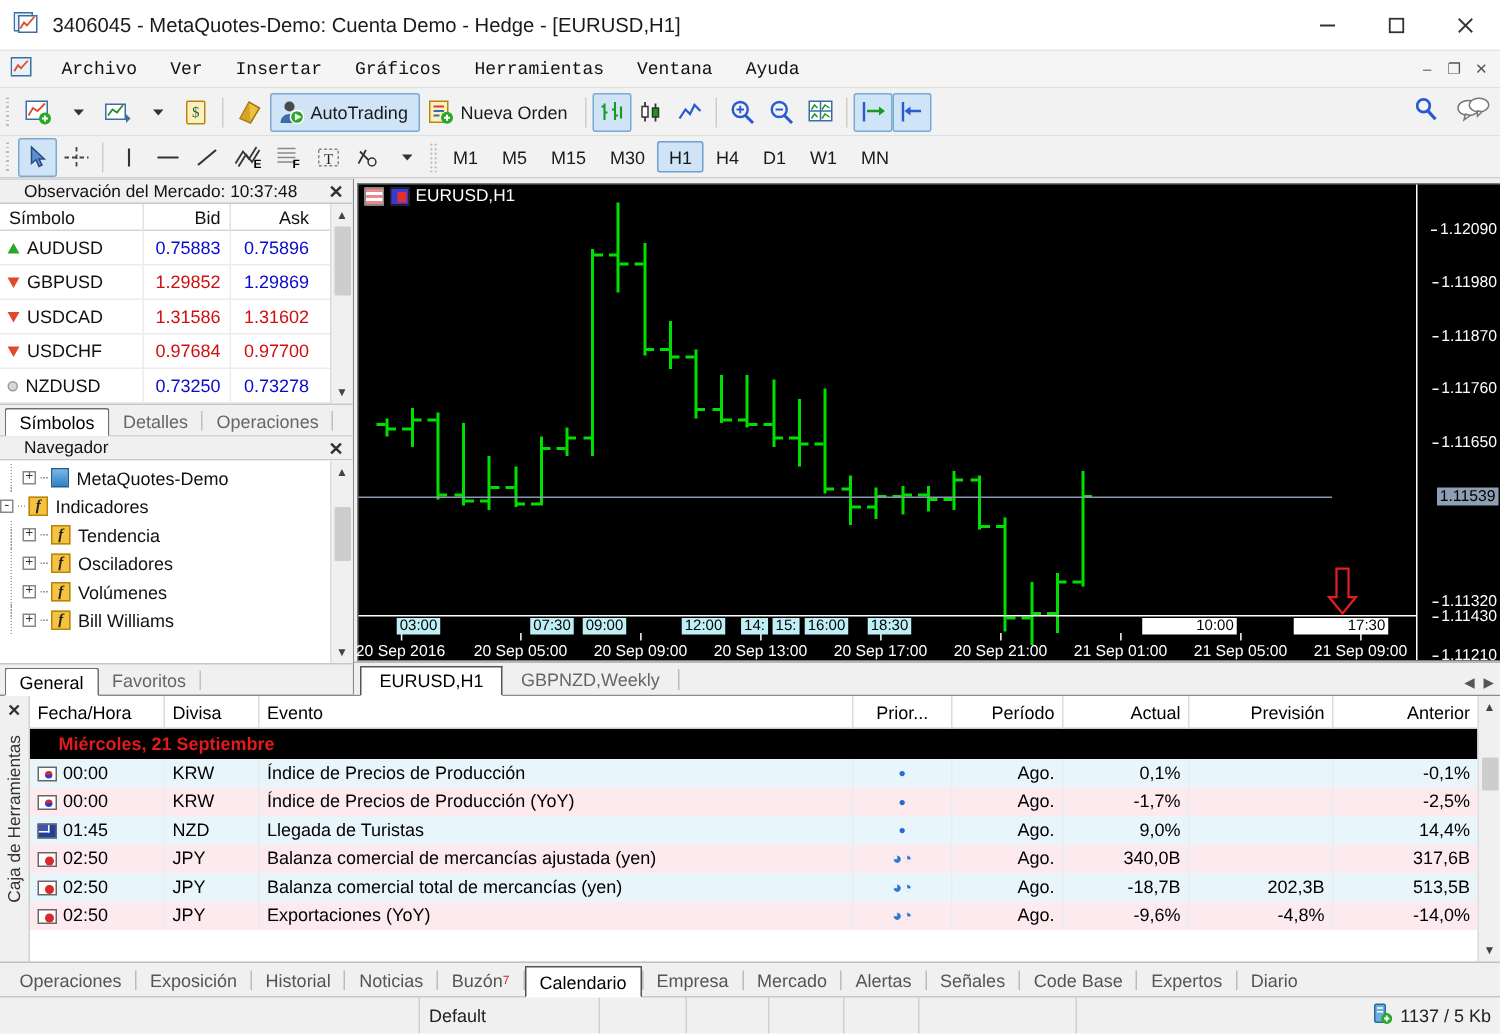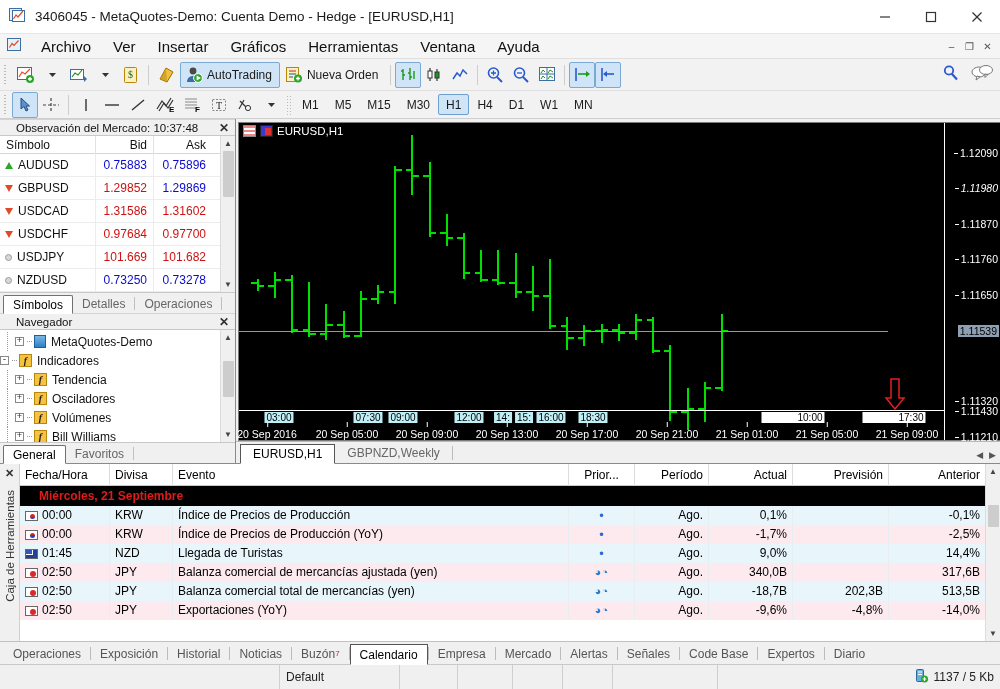--- a/index.html
+++ b/index.html
@@ -22,21 +22,21 @@
   .titlebar .ttext { font-size: 13.5px; color: #1a1a1a; flex: 1; }
   .winbtns { display: flex; height: 34px; }
   .winbtn { width: 46px; height: 34px; display: flex; align-items: center; justify-content: center; }
 
   
   .menubar {
     height: 25px; background: #f5f5f5; display: flex; align-items: center;
     border-bottom: 1px solid #dfdfdf; flex: 0 0 25px; position: relative;
   }
   .menubar .micon { margin: 0 8px 0 7px; }
-  .menubar .mitem { padding: 0 11px; line-height: 25px; font-size: 15px; color: #111; }
+  .menubar .mitem { padding: 0 11px; line-height: 25px; font-size: 12px; color: #111; font-family: Liberation Mono, monospace; }
   .mdi-btns { position: absolute; right: 4px; display: flex; gap: 1px; }
   .mdi-btn { width: 17px; height: 17px; display: flex; align-items: center; justify-content: center;
              font-size: 10px; color: #555; }
 
   
   .toolbar {
     height: 32px; background: #f2f2f2; display: flex; align-items: center;
     border-bottom: 1px solid #e0e0e0; flex: 0 0 32px; position: relative;
   }
   .toolbar2 { height: 28px; flex: 0 0 28px; border-bottom: 1px solid #cfcfcf; }
@@ -531,28 +531,20 @@
                   <div class="c0">
                     <span class="arr-dn"></span>
                     <span>USDCHF</span>
                   </div>
                   <div class="c1 down">0.97684</div>
                   <div class="c2 down">0.97700</div>
                 </div>
                 <div class="mw-row">
                   <div class="c0">
                     <span class="dot-n"></span>
-                    <span>USDJPY</span>
-                  </div>
-                  <div class="c1 down">101.669</div>
-                  <div class="c2 down">101.682</div>
-                </div>
-                <div class="mw-row">
-                  <div class="c0">
-                    <span class="dot-n"></span>
                     <span>NZDUSD</span>
                   </div>
                   <div class="c1 up">0.73250</div>
                   <div class="c2 up">0.73278</div>
                 </div>
               </div>
           </div>
           <div class="vscroll">
             <div class="vs-arrow">▲</div>
             <div class="vs-thumb" style="height:46px;"></div>
@@ -782,21 +774,21 @@
               <div class="bar" style="left:476.4px;top:263.63819095477163px;width:6px;height:2px;"></div>
               <div class="bar" style="left:483.4px;top:207.18090452261418px;width:6px;height:2px;"></div>
             </div>
             <div class="curline" style="top: 207.504px;"></div>
             <div class="arrow-dn" style="left: 645px; top: 255px;"><svg width="22" height="32" viewBox="0 0 22 32">
                 <path d="M7 1 L15 1 L15 20 L20 20 L11 31 L2 20 L7 20 Z" fill="none" stroke="#e02020" stroke-width="1.5"></path>
               </svg></div>
           </div>
         <div class="price-axis" id="price-axis">
             <div class="ptick" style="top: 29.7437px;">1.12090</div>
-            <div class="ptick" style="top: 65.2312px; font-style: italic;">1.11980</div>
+            <div class="ptick" style="top: 65.2312px;">1.11980</div>
             <div class="ptick" style="top: 100.719px;">1.11870</div>
             <div class="ptick" style="top: 136.206px;">1.11760</div>
             <div class="ptick" style="top: 171.693px;">1.11650</div>
             <div class="ptick" style="top: 242.668px; margin-top: 45px;">1.11430</div>
             <div class="ptick" style="top: 278.156px;">1.11320</div>
             <div class="ptick" style="top: 313.643px;">1.11210</div>
             <div class="pcur" style="top: 207.504px;">1.11539</div>
           </div>
         <div class="time-axis" id="time-axis">
             <div class="tlabel" style="left: 28px;">20 Sep 2016</div>

